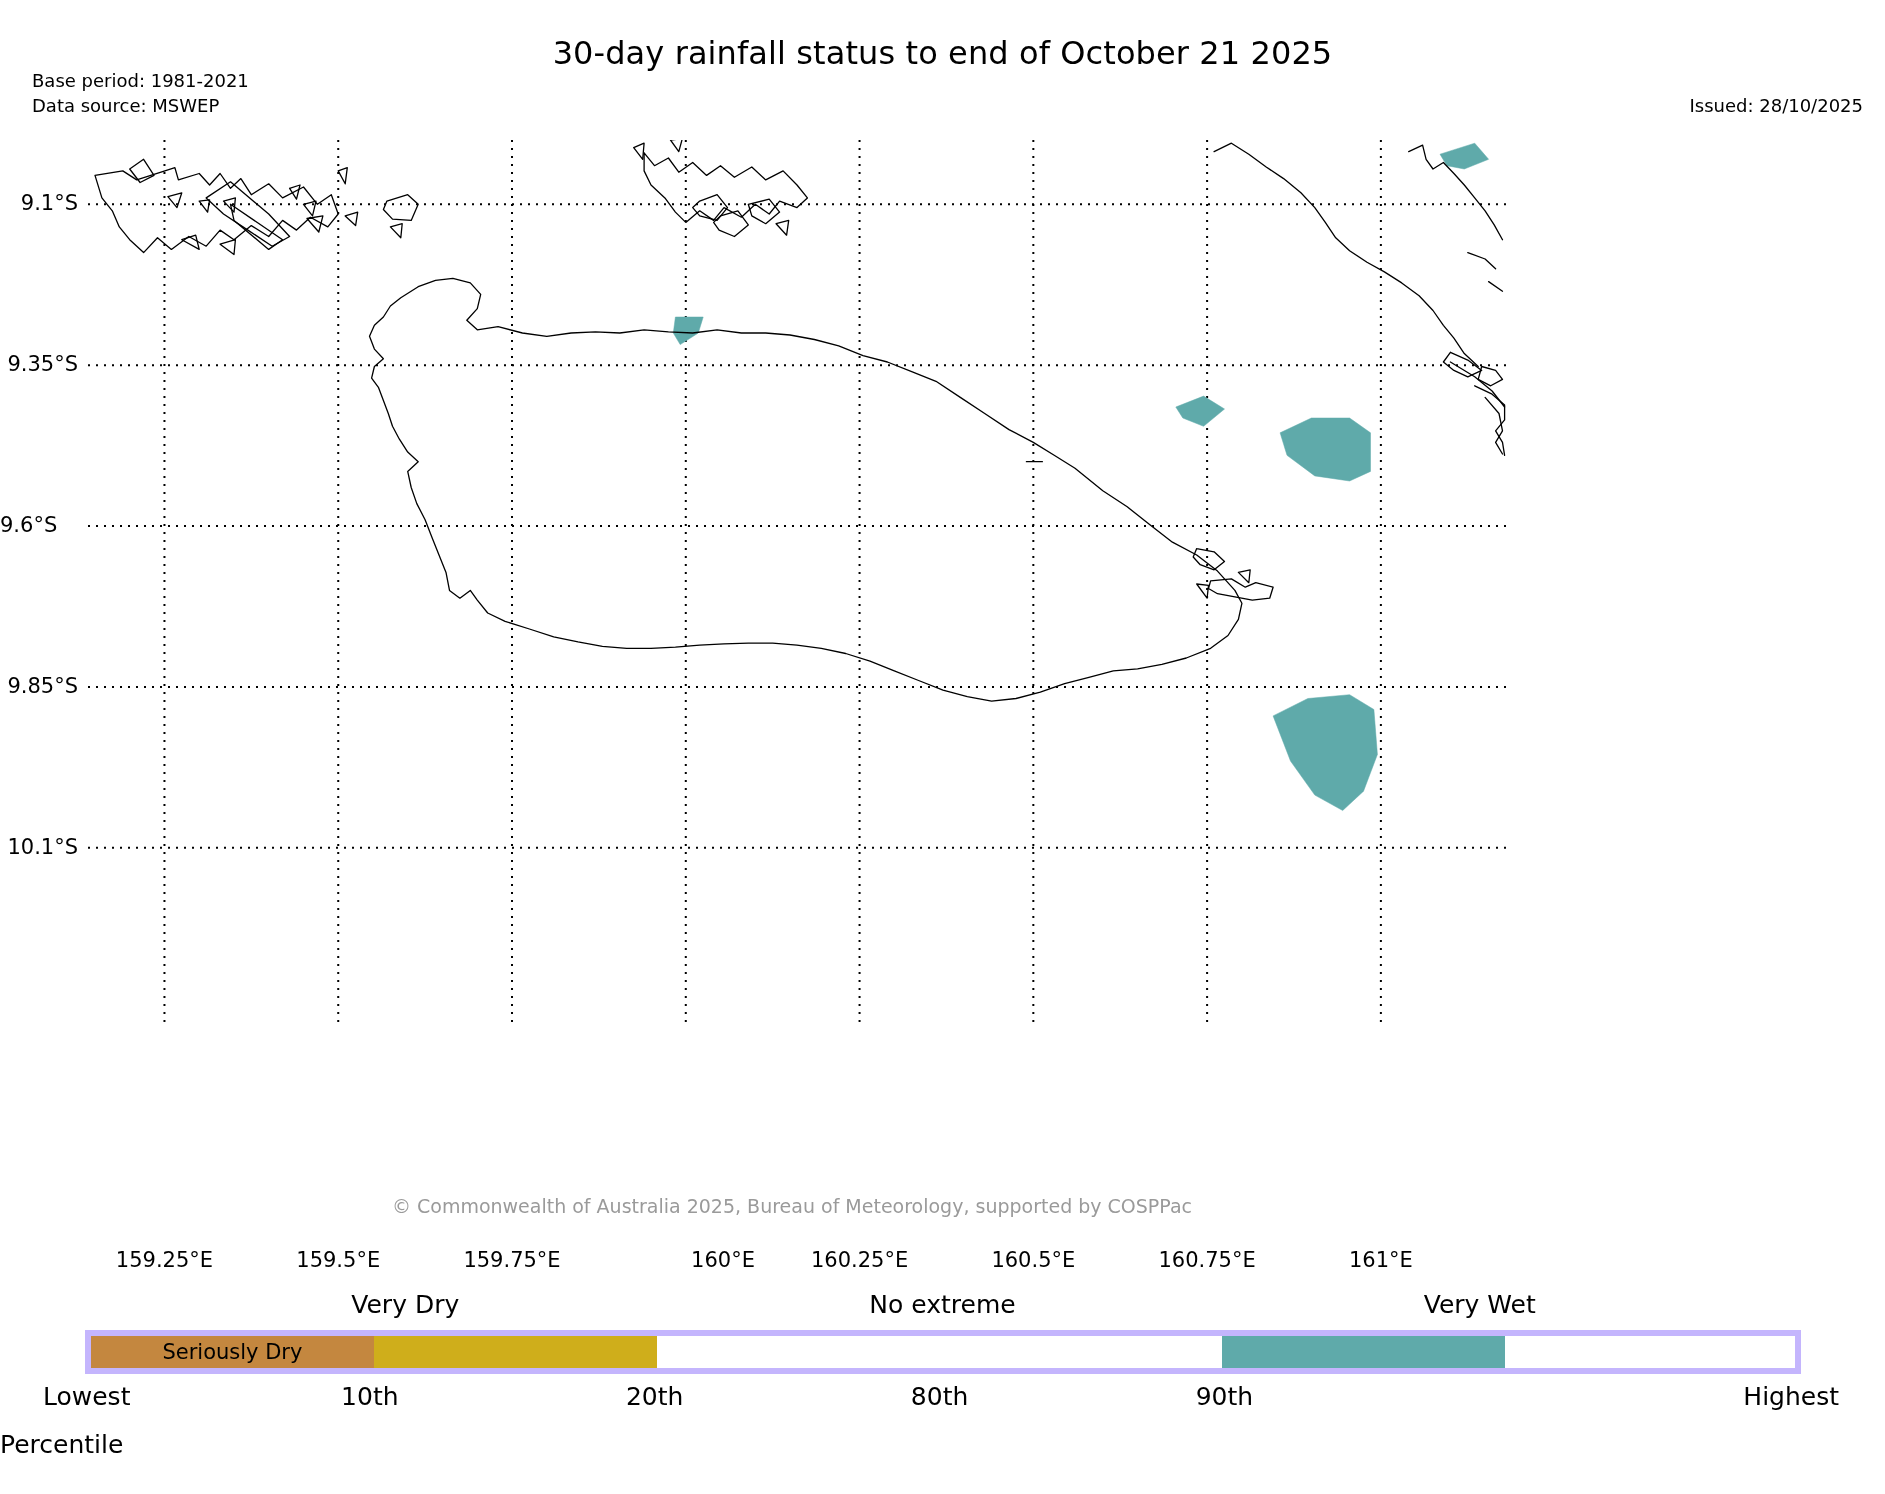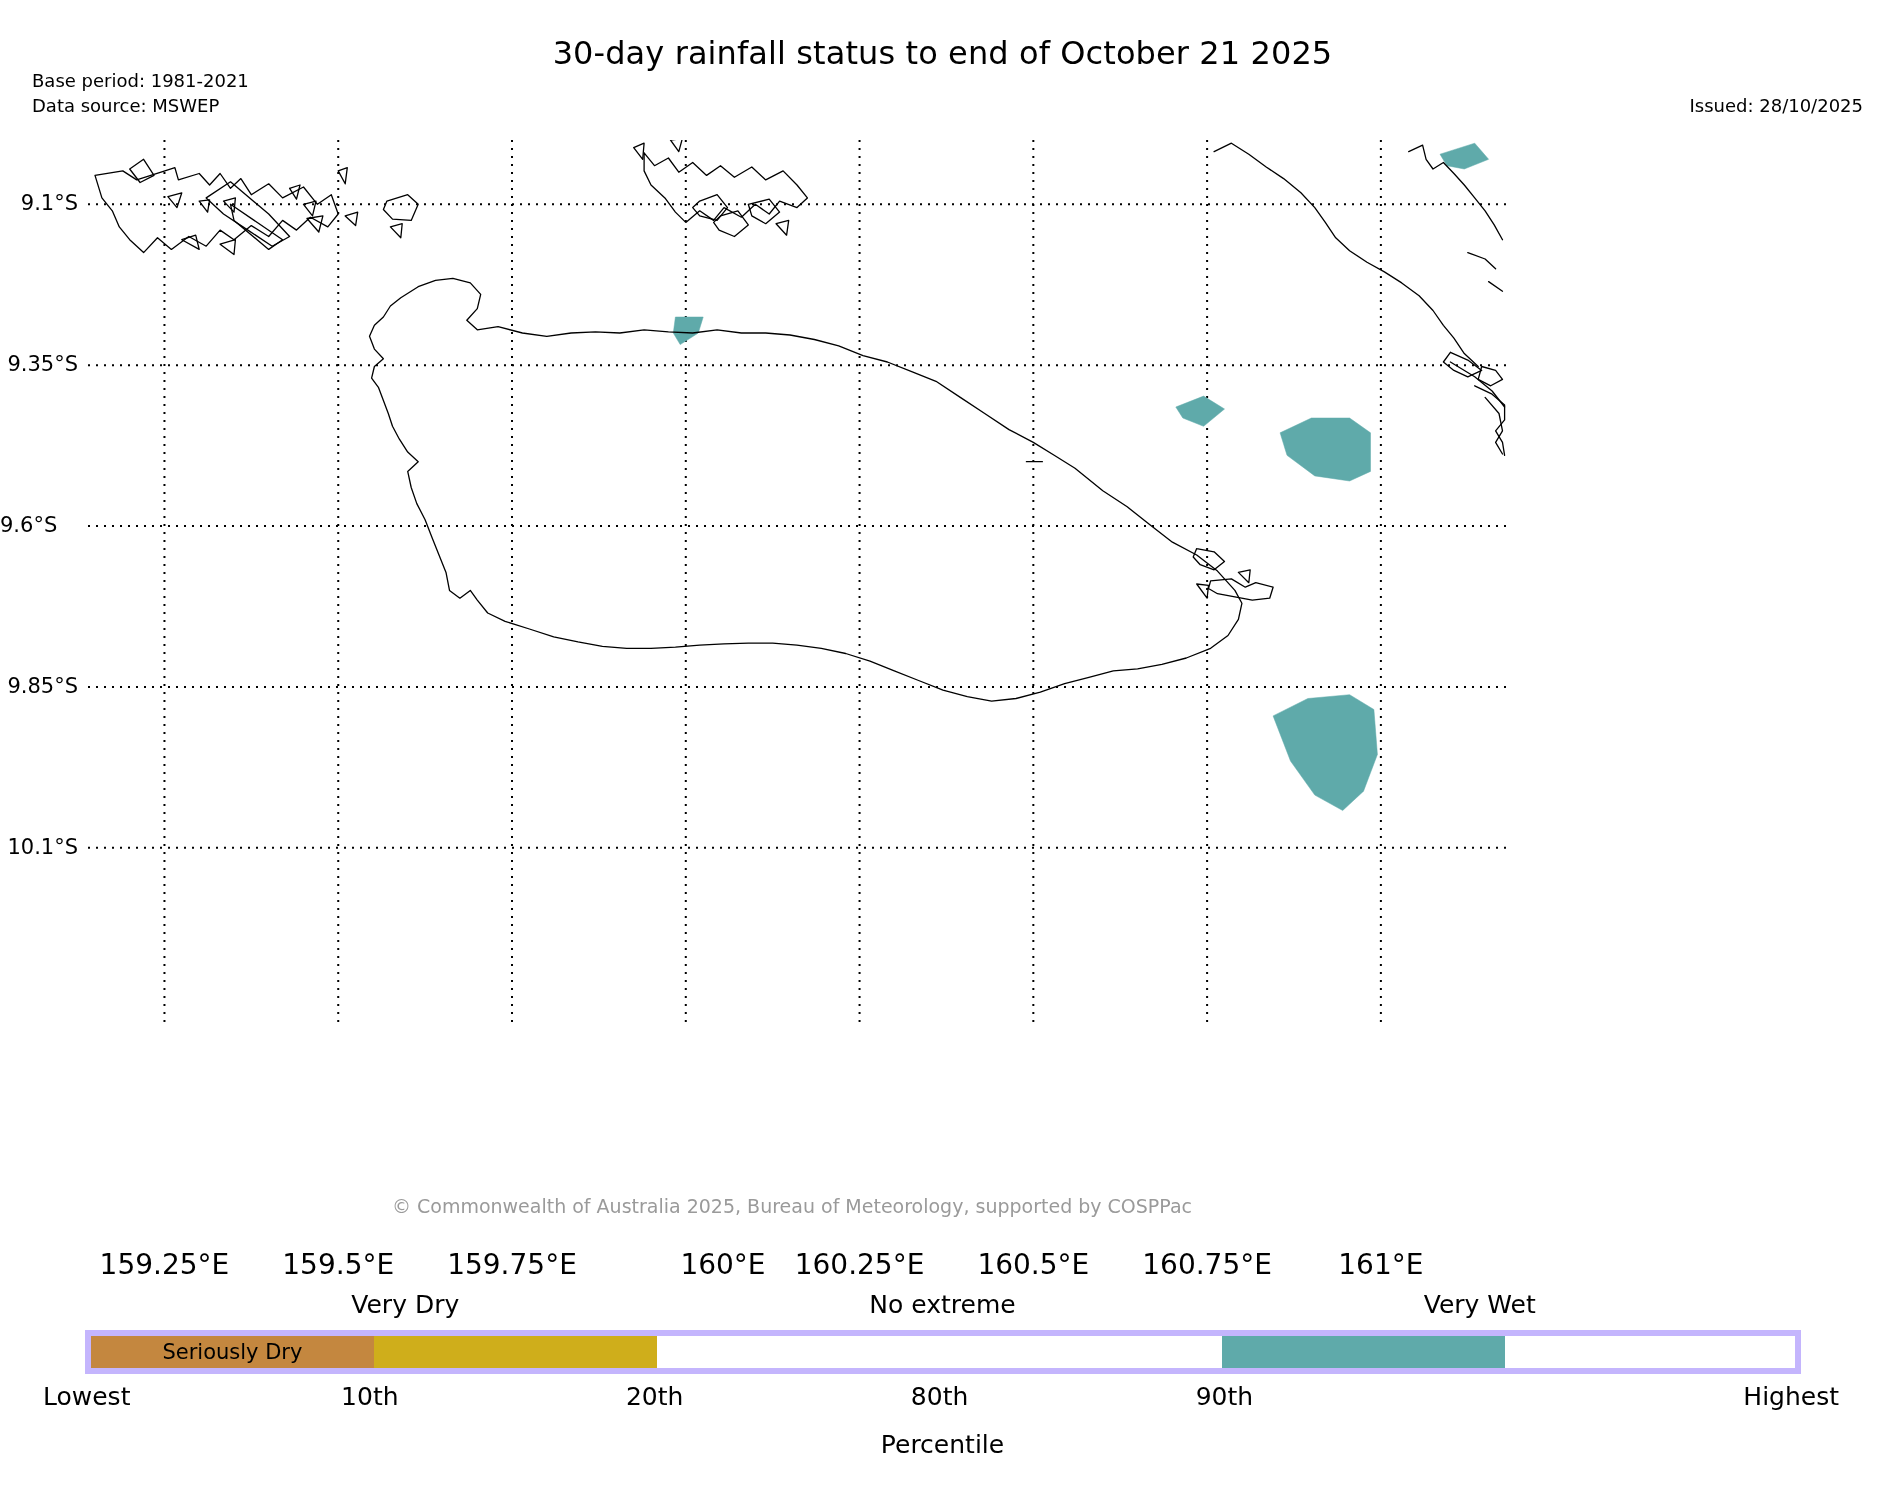--- a/index.html
+++ b/index.html
@@ -20,21 +20,21 @@
   #issued{right:22px;top:95px;font-size:18px;text-align:right;}
 
   
   #map-plot{
     left:88px;top:140px;width:1418px;height:888px;
     background:#ffffff;overflow:hidden;
   }
   #map-plot svg{display:block;}
 
   
-  .xtick{font-size:28px;text-align:center;white-space:nowrap;transform:translateX(-50%);top:1248px;}
+  .xtick{font-size:21px;text-align:center;white-space:nowrap;transform:translateX(-50%);top:1248px;}
 
   #copyright{
     left:0;top:1195px;width:1584px;text-align:center;
     font-size:19px;color:#9a9a9a;
   }
 
   
   #legend{left:0;top:1290px;width:1885px;height:200px;}
   .legend-cap{
     position:absolute;top:0px;font-size:25px;text-align:center;
@@ -46,21 +46,21 @@
   }
   .legend-seg{
     height:100%;display:flex;align-items:center;justify-content:center;
     font-size:21px;color:#000;white-space:nowrap;
   }
   .legend-seg + .legend-seg{border-left:0;}
   .legend-tick{
     position:absolute;top:92px;font-size:25px;white-space:nowrap;
   }
   #percentile-label{
-    position:absolute;left:0;top:140px;width:1885px;text-align:center;font-size:25px;
+    position:absolute;left:0;top:140px;width:1885px;font-size:25px;
   }
 </style>
 </head>
 <body>
 
 <div class="abs" id="page-title">30-day rainfall status to end of October 21 2025</div>
 <div class="abs" id="base-period">Base period: 1981-2021</div>
 <div class="abs" id="data-source">Data source: MSWEP</div>
 <div class="abs" id="issued">Issued: 28/10/2025</div>
 

